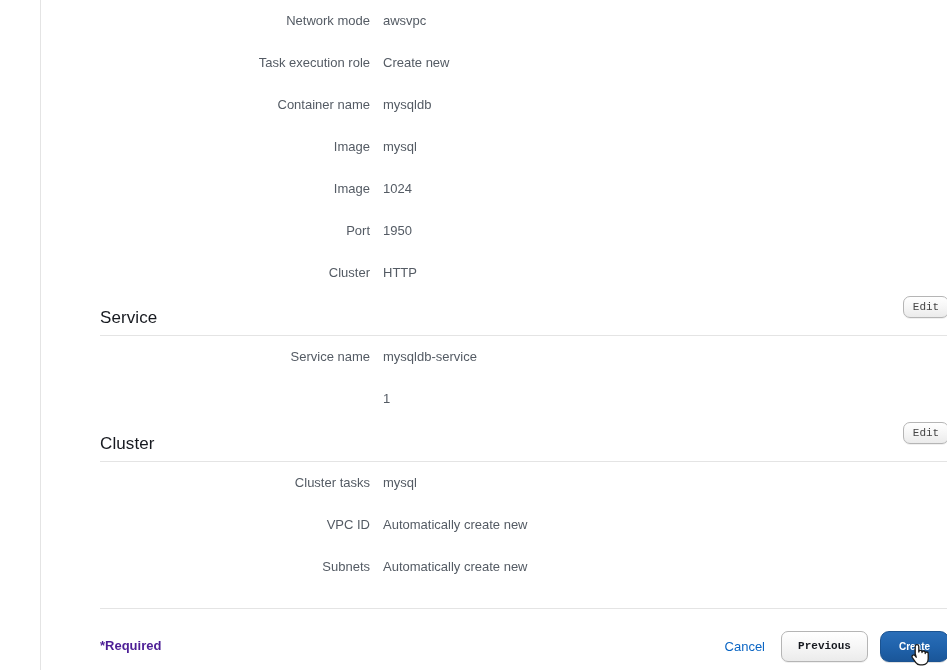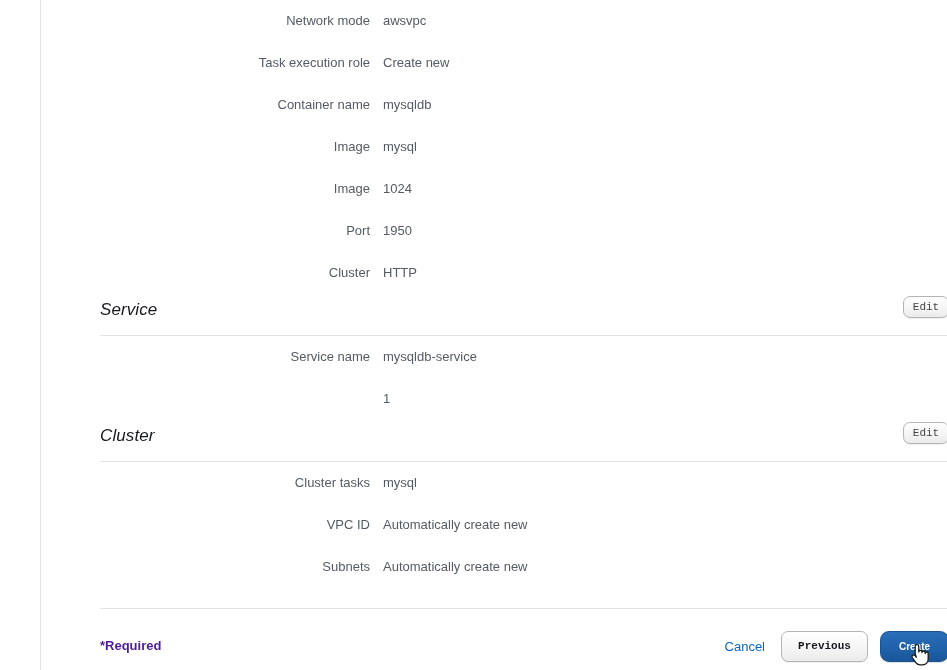--- a/index.html
+++ b/index.html
@@ -70,27 +70,26 @@
   }
 
   
   .section-head {
     position: relative;
     height: 42px;
   }
   .section-title {
     position: absolute;
     left: 0;
-    top: 6px;
+    top: 14px;
     font-size: 17px;
     color: #16191f;
     font-weight: 400;
     letter-spacing: .1px;
     white-space: nowrap;
-    font-style: italic;
   }
   .section-rule {
     position: absolute;
     left: 0;
     right: 0;
     bottom: 0;
     height: 1px;
     background: #e4e4e4;
   }
 

